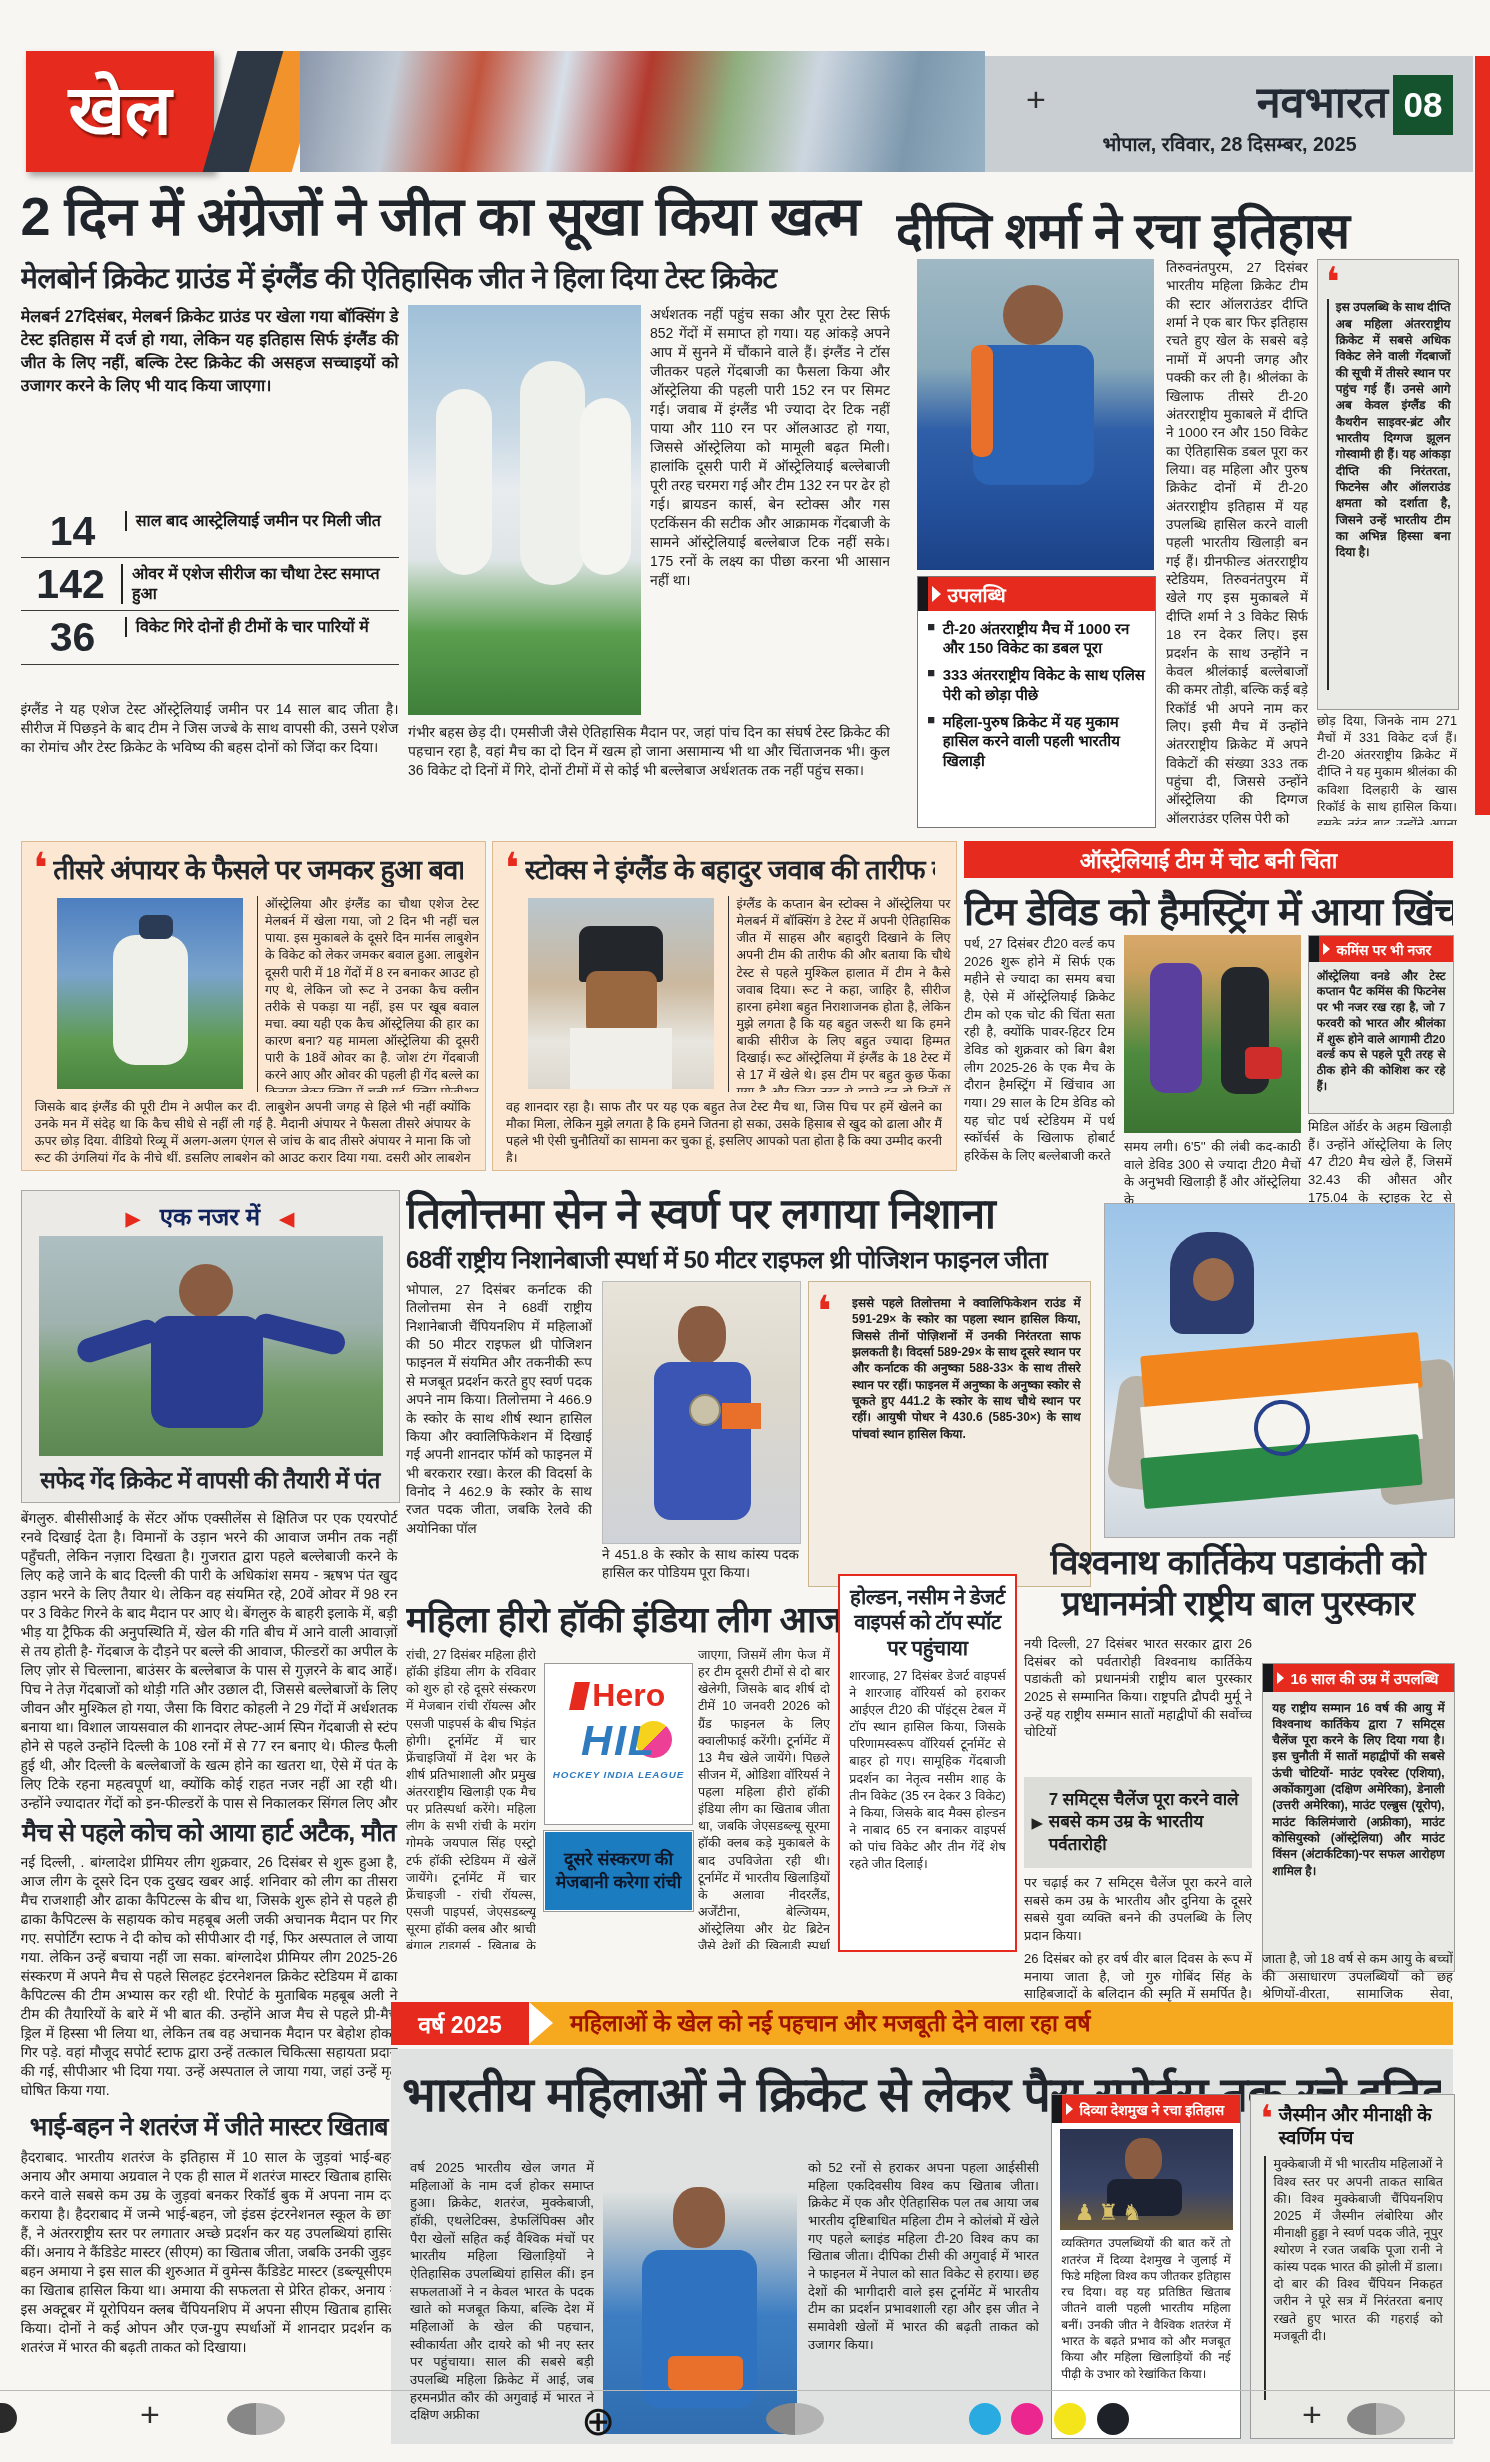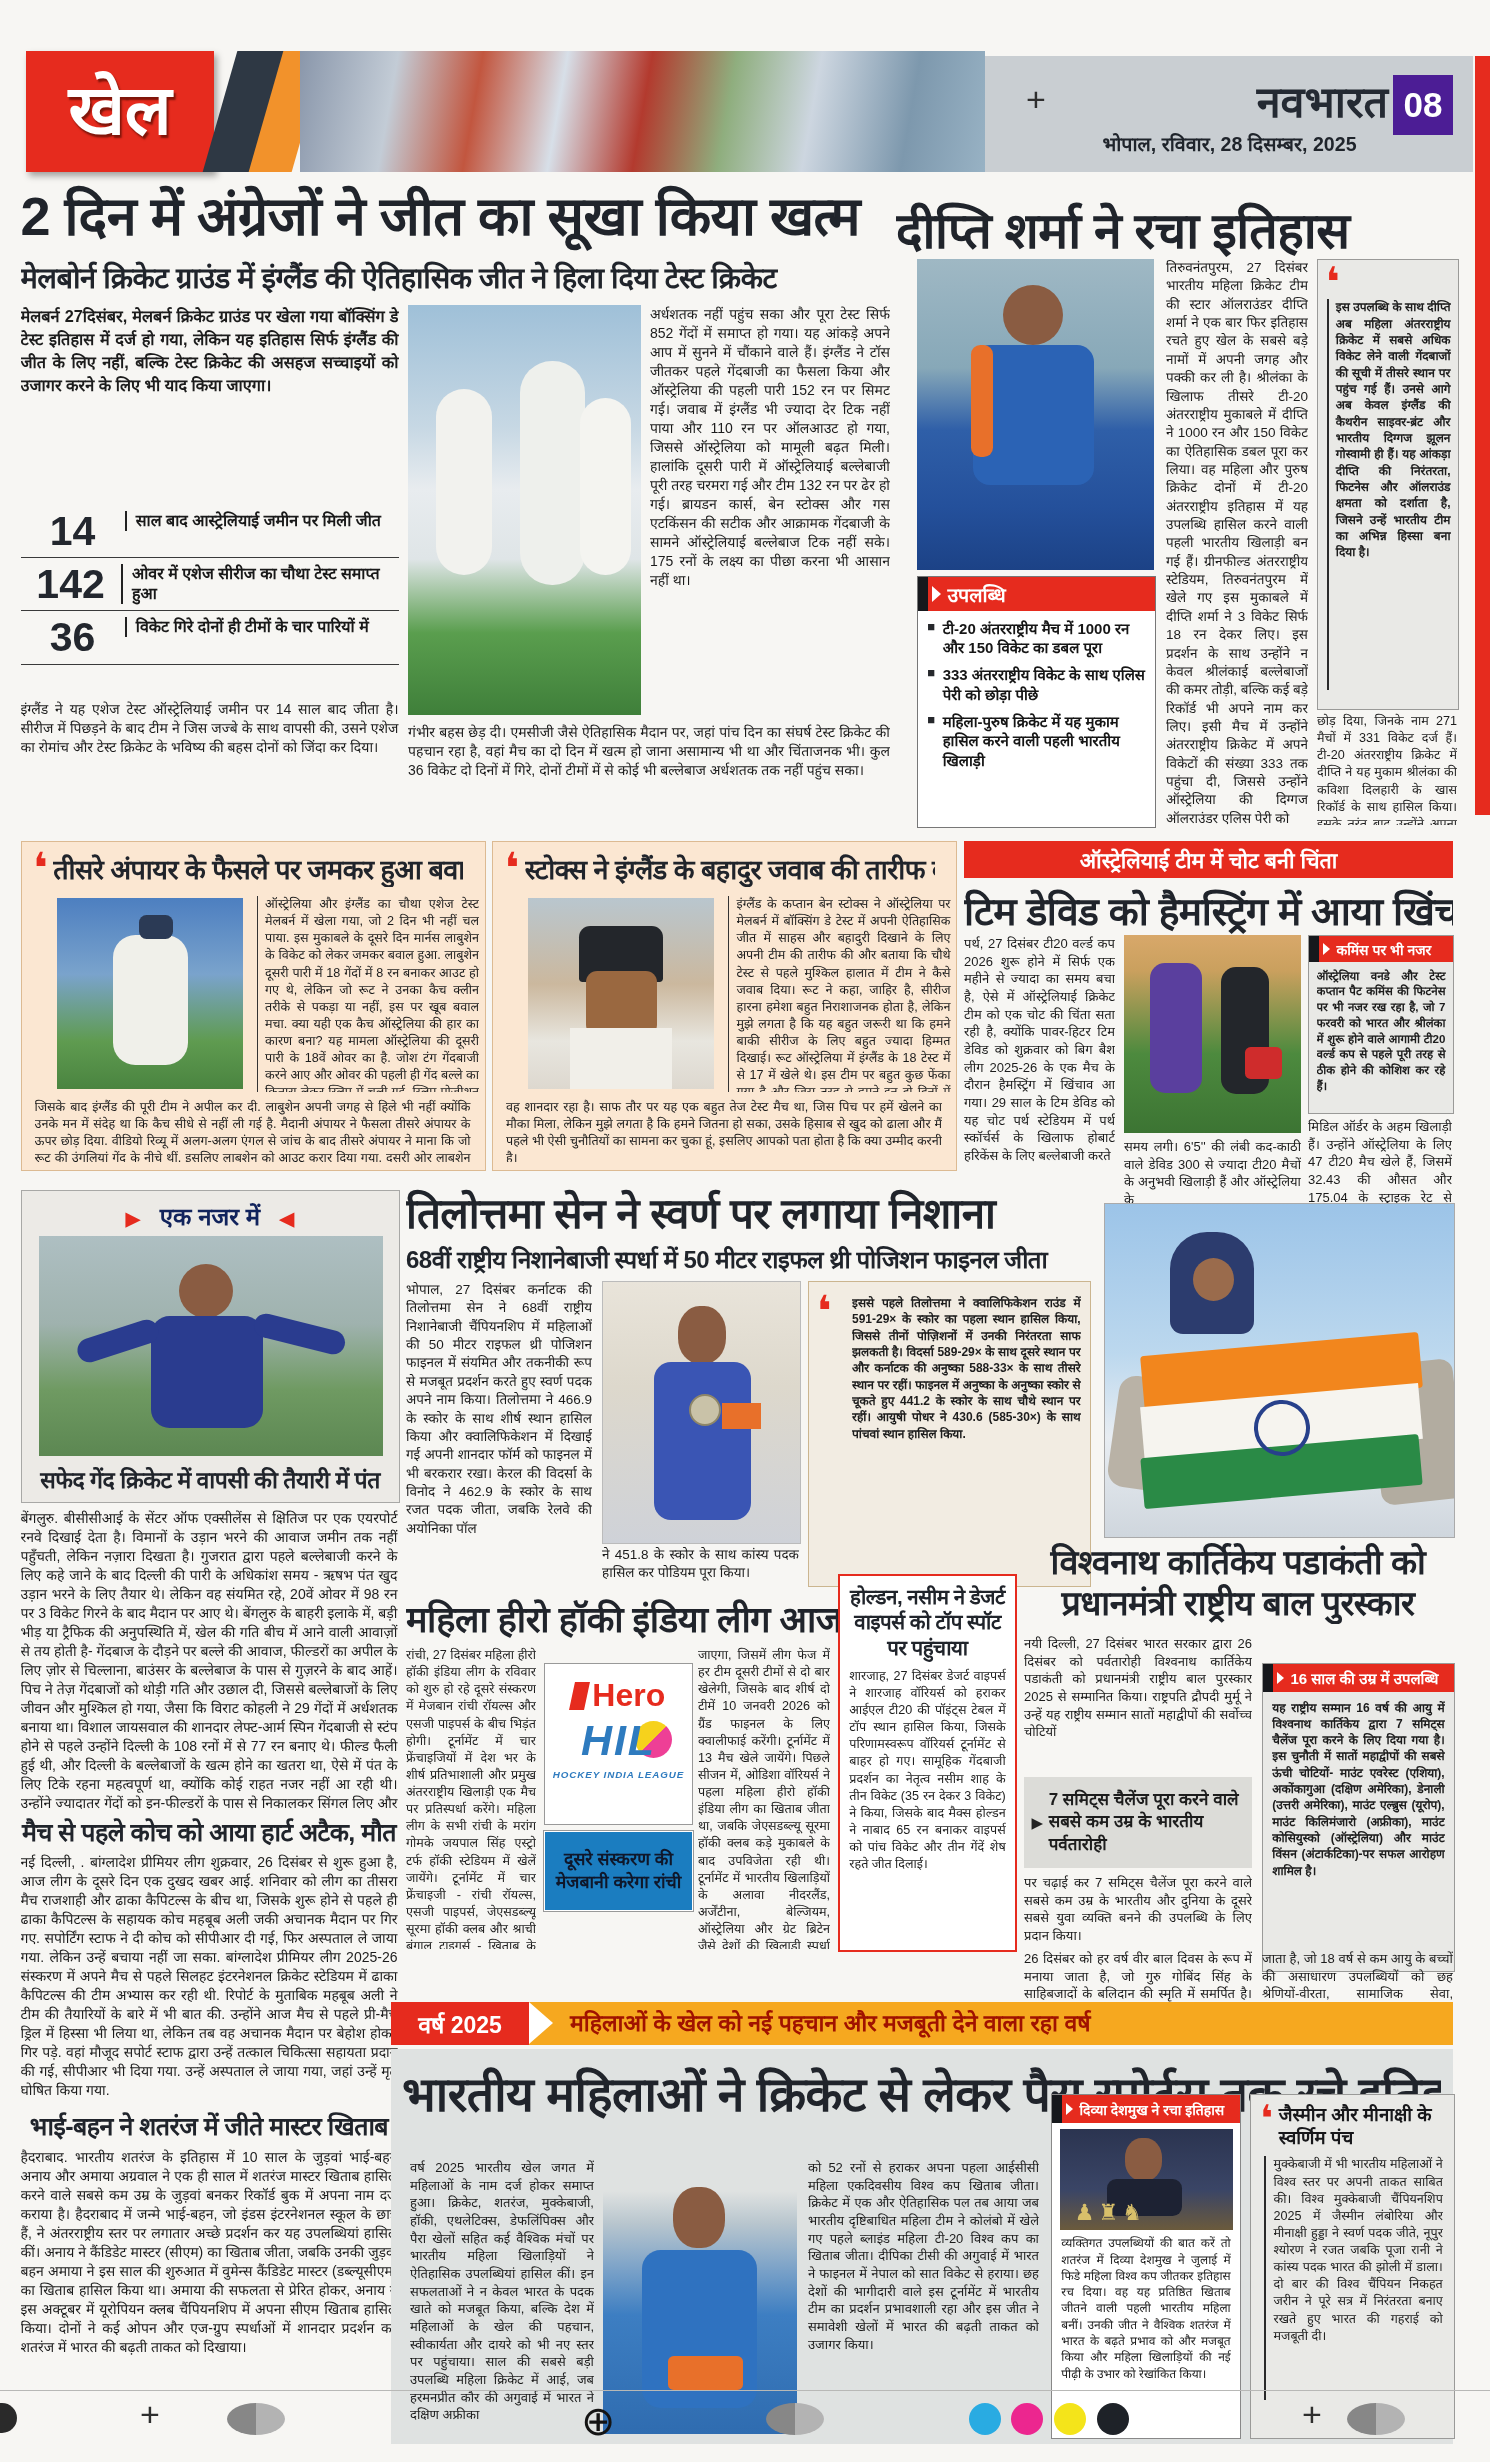--- a/index.html
+++ b/index.html
@@ -28,21 +28,21 @@
 
   <div class="abs" style="left:26px;top:51px;width:188px;height:121px;background:#e62b1e;box-shadow:2.8px 3.7px 6.5px rgba(0,0,0,.35);">
     <div style="color:#fff;font-size:69px;font-weight:900;text-align:center;line-height:119px;text-shadow:1.9px 2.8px 1.9px #7e150a;">खेल</div>
   </div>
   <div class="abs" style="left:220px;top:51px;width:67px;height:121px;background:#2e3844;transform:skewX(-16deg);"></div>
   <div class="abs" style="left:266px;top:51px;width:43px;height:121px;background:#f2922b;transform:skewX(-16deg);"></div>
   <div class="abs ph" style="left:300px;top:51px;width:685px;height:121px;background:linear-gradient(100deg,#8a97ab 0%,#c3ccd6 14%,#c2563f 26%,#d7dfe8 38%,#b33a2e 50%,#8fae7e 62%,#cdd6e0 74%,#7d98ad 88%,#98b2c4 100%);"></div>
   <div class="abs" style="left:985px;top:56px;width:488px;height:116px;background:#c9ced2;"></div>
   <div class="abs mark" style="left:1026px;top:80px;">+</div>
   <div class="abs" style="left:1146px;top:71px;width:242px;font-size:43px;font-weight:900;color:#242a33;text-align:right;white-space:nowrap;">नवभारत</div>
-  <div class="abs" style="left:1393px;top:75px;width:60px;height:60px;background:#4c1d95;">
+  <div class="abs" style="left:1393px;top:75px;width:60px;height:60px;background:#14532d;">
     <div style="color:#fff;font-size:35px;font-weight:800;text-align:center;line-height:60px;">08</div>
   </div>
   <div class="abs" style="left:1071px;top:130px;width:317px;font-size:19.6px;font-weight:700;color:#1f242b;text-align:center;white-space:nowrap;">भोपाल, रविवार, 28 दिसम्बर, 2025</div>
   <div class="abs" style="left:1475px;top:56px;width:15px;height:759px;background:#e62b1e;"></div>
 
   <div class="abs hl" style="left:20.5px;top:177px;width:871px;font-size:54px;">2 दिन में अंग्रेजों ने जीत का सूखा किया खत्म</div>
   <div class="abs hl" style="left:20.5px;top:257px;width:871px;font-size:29px;font-weight:700;">मेलबोर्न क्रिकेट ग्राउंड में इंग्लैंड की ऐतिहासिक जीत ने हिला दिया टेस्ट क्रिकेट</div>
   <div class="abs bt" style="left:20.5px;top:305px;width:378px;height:197px;font-size:16.3px;font-weight:600;line-height:1.42;">मेलबर्न 27दिसंबर, मेलबर्न क्रिकेट ग्राउंड पर खेला गया बॉक्सिंग डे टेस्ट इतिहास में दर्ज हो गया, लेकिन यह इतिहास सिर्फ इंग्लैंड की जीत के लिए नहीं, बल्कि टेस्ट क्रिकेट की असहज सच्चाइयों को उजागर करने के लिए भी याद किया जाएगा।</div>
   <div class="abs" style="left:20.5px;top:505px;width:378px;">
     <div class="statrow">

